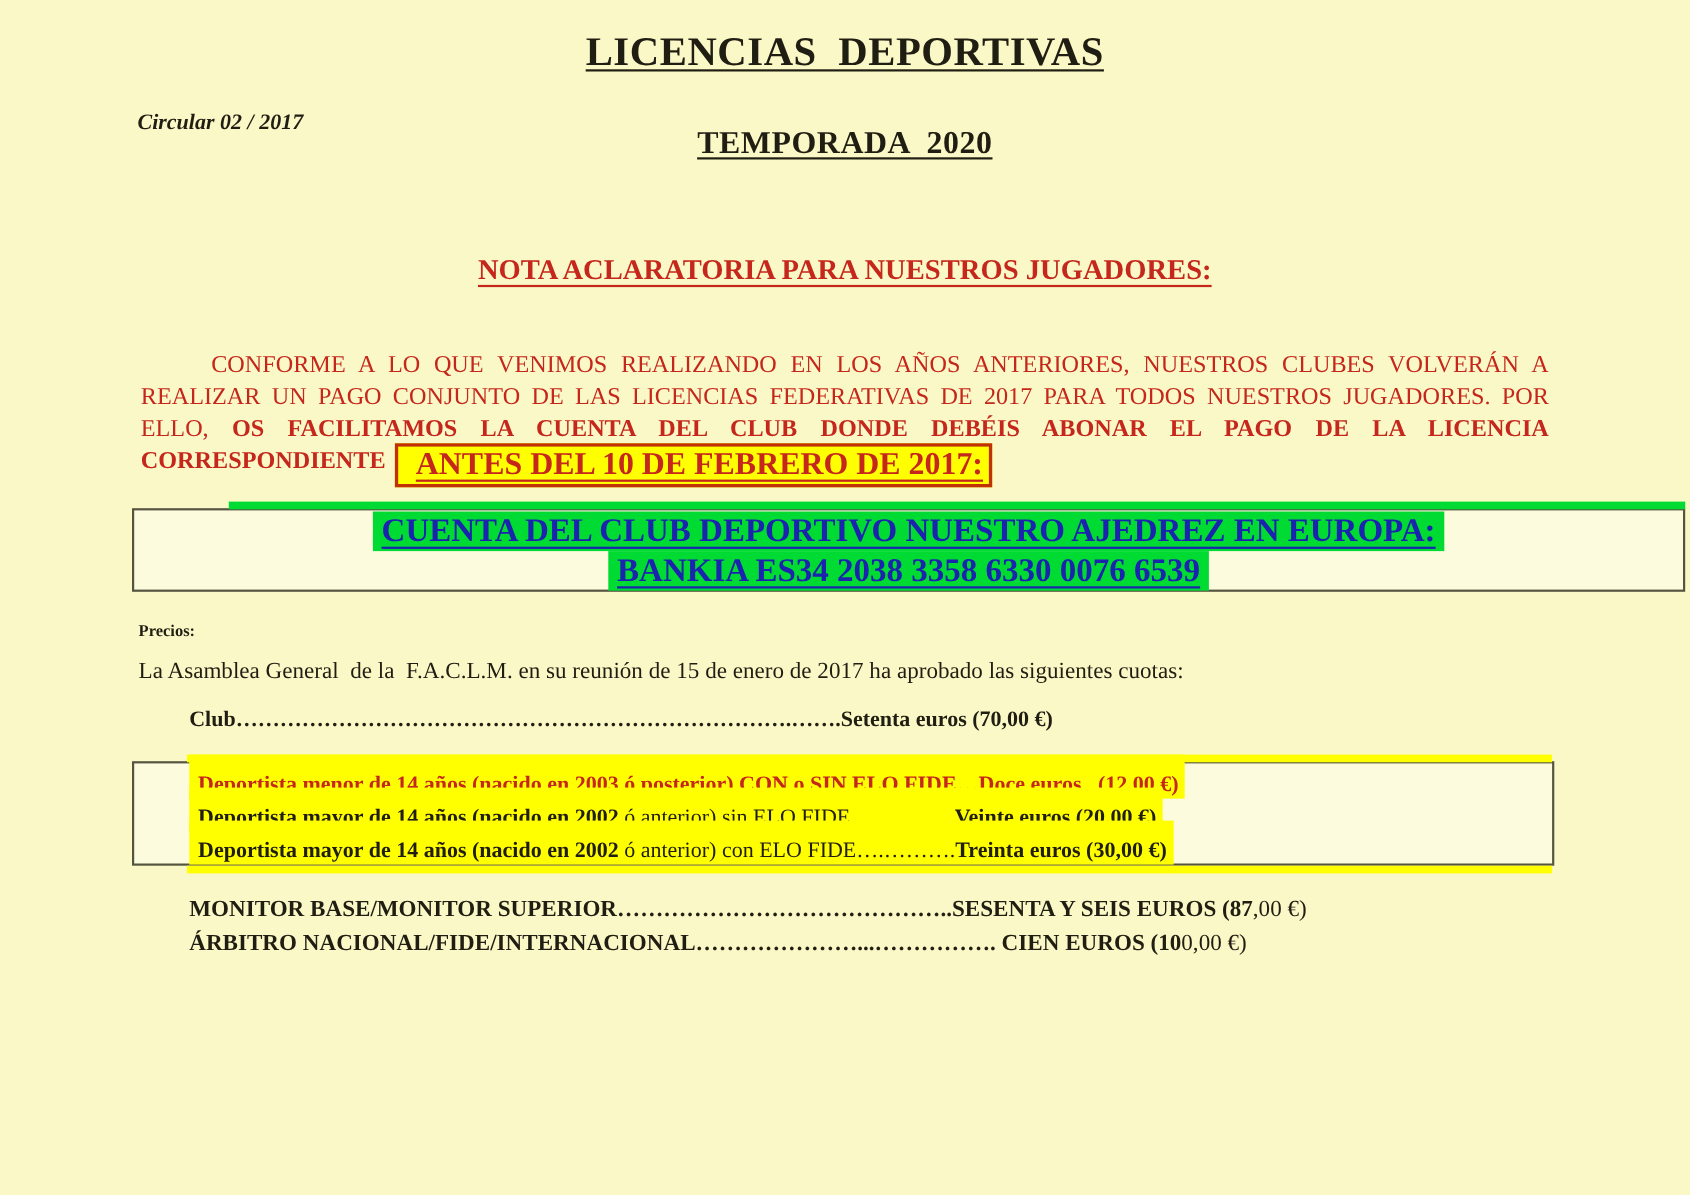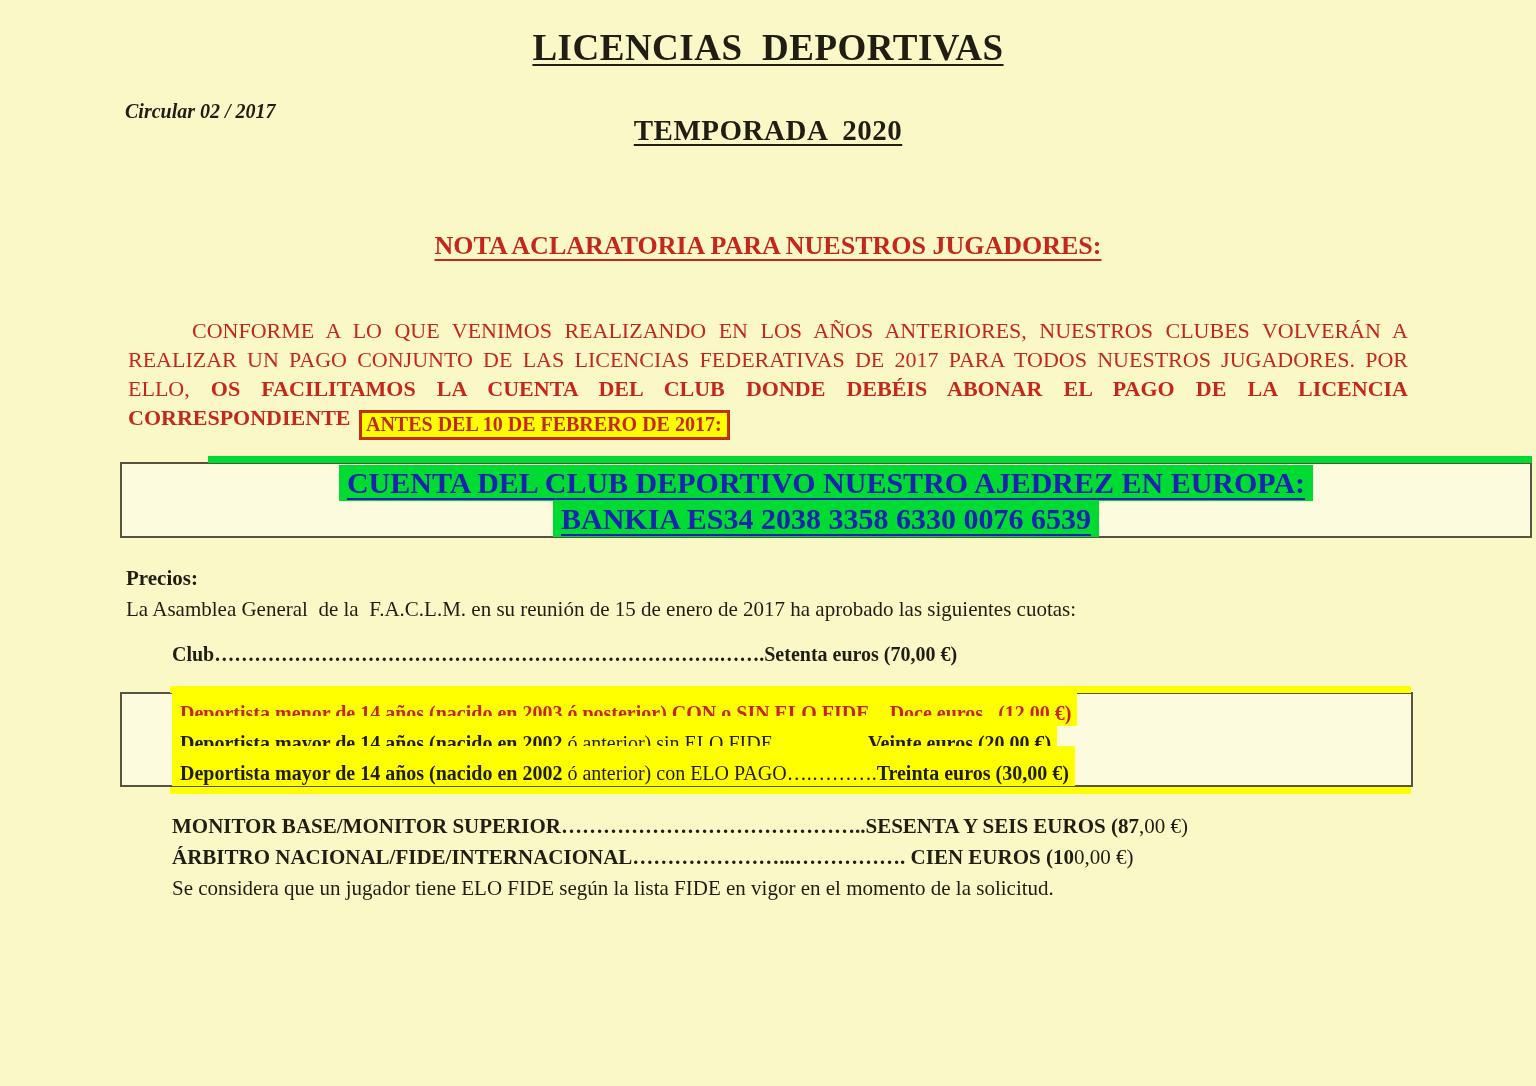--- a/index.html
+++ b/index.html
@@ -43,45 +43,45 @@
     text-decoration:underline;text-decoration-thickness:2px;text-underline-offset:5px;
   }
   .intro{
     position:absolute;top:316px;left:128px;width:1280px;margin:0;
     text-align:justify;text-indent:64px;
     color:var(--text_red);font-size:22px;line-height:29px;
   }
   .intro .rb{font-weight:bold;}
   .deadline{
     display:inline-block;white-space:nowrap;text-indent:0;
-    font-size:20px;font-weight:bold;line-height:1.12;
+    font-size:29px;font-weight:bold;line-height:1.12;
     background:var(--highlight_yellow);
     border:3px solid var(--deadline_border);
-    padding:0 5px 2px 4px;margin-left:3px;
-    text-decoration-thickness:2px;text-underline-offset:5px;
+    padding:0 5px 2px 16px;margin-left:3px;
+    text-decoration:underline;text-decoration-thickness:2px;text-underline-offset:5px;
     vertical-align:-6px;
   }
   .account-box{
     position:absolute;top:462px;left:120px;width:1412px;height:76px;
     border:2px solid var(--box_border);background:var(--box_bg);
     box-sizing:border-box;text-align:center;padding-top:1px;
   }
   .acct{
     display:inline-block;
     background:var(--highlight_green);color:var(--text_blue);
     font-size:30px;font-weight:bold;line-height:36px;
     padding:0 8px;
     text-decoration:underline;text-decoration-thickness:2px;text-underline-offset:5px;
   }
   .strip{position:absolute;}
   .strip-green{top:-8px;left:86px;right:-2px;height:7px;background:var(--highlight_green);}
   .strip-yellow-top{top:-8px;left:48px;right:0;height:7px;background:var(--highlight_yellow);}
   .strip-yellow-bottom{bottom:-9px;left:48px;right:0;height:7px;background:var(--highlight_yellow);}
 
-  .precios{position:absolute;top:566px;left:126px;font-size:21px;font-weight:bold;}
+  .precios{position:absolute;top:566px;left:126px;font-size:15px;font-weight:bold;}
   .asamblea{position:absolute;top:597px;left:126px;font-size:21px;}
   .club-line{position:absolute;top:643px;left:172px;font-size:20px;font-weight:bold;}
 
   .fee-box{
     position:absolute;top:692px;left:120px;width:1293px;height:95px;
     border:2px solid var(--box_border);background:var(--box_bg);
     box-sizing:border-box;padding:4px 0 0 50px;
   }
   .fee-line{font-size:20px;font-weight:bold;line-height:30px;white-space:pre;}
   .ym{background:var(--highlight_yellow);padding:16px 6px 2px 8px;}
@@ -125,22 +125,21 @@
   <div class="club-line ks">Club………………………………………………………………….…….Setenta euros (70,00 €)</div>
 
   <div class="fee-box">
     <div class="strip strip-yellow-top"></div>
     <div class="strip strip-yellow-bottom"></div>
 
     <div class="fee-line"><span class="ym"><span class="fee-red">Deportista menor de 14 años (nacido en 2003 ó posterior) </span><span class="fee-red fee-underline">CON o SIN ELO FIDE</span><span>…</span><span class="fee-red">Doce euros   (12,00 €)</span></span></div>
 
     <div class="fee-line"><span class="ym"><span>Deportista mayor de 14 años (nacido en 2002 </span><span class="fee-regular">ó anterior) sin ELO FIDE….………..</span><span>Veinte euros (20,00 €)</span></span></div>
 
-    <div class="fee-line"><span class="ym"><span>Deportista mayor de 14 años (nacido en 2002 </span><span class="fee-regular">ó anterior) con ELO PAGO….……….</span><span>Treinta euros (30,00 €)</span></span></div>
+    <div class="fee-line"><span class="ym"><span>Deportista mayor de 14 años (nacido en 2002 </span><span class="fee-regular">ó anterior) con ELO FIDE….……….</span><span>Treinta euros (30,00 €)</span></span></div>
   </div>
 
   <div class="monitor-line"><span>MONITOR BASE/MONITOR SUPERIOR……………………………………..</span><span>SESENTA Y SEIS EUROS (87</span><span class="reg">,00 €)</span></div>
 
   <div class="arbitro-line"><span>ÁRBITRO NACIONAL/FIDE/INTERNACIONAL…………………...……………. </span><span>CIEN EUROS (10</span><span class="reg">0,00 €)</span></div>
 
-  <div class="note-line">Se considera que un jugador tiene ELO FIDE según la lista FIDE en vigor en el momento de la solicitud.</div>
 
 </div>
 
 </body></html>

